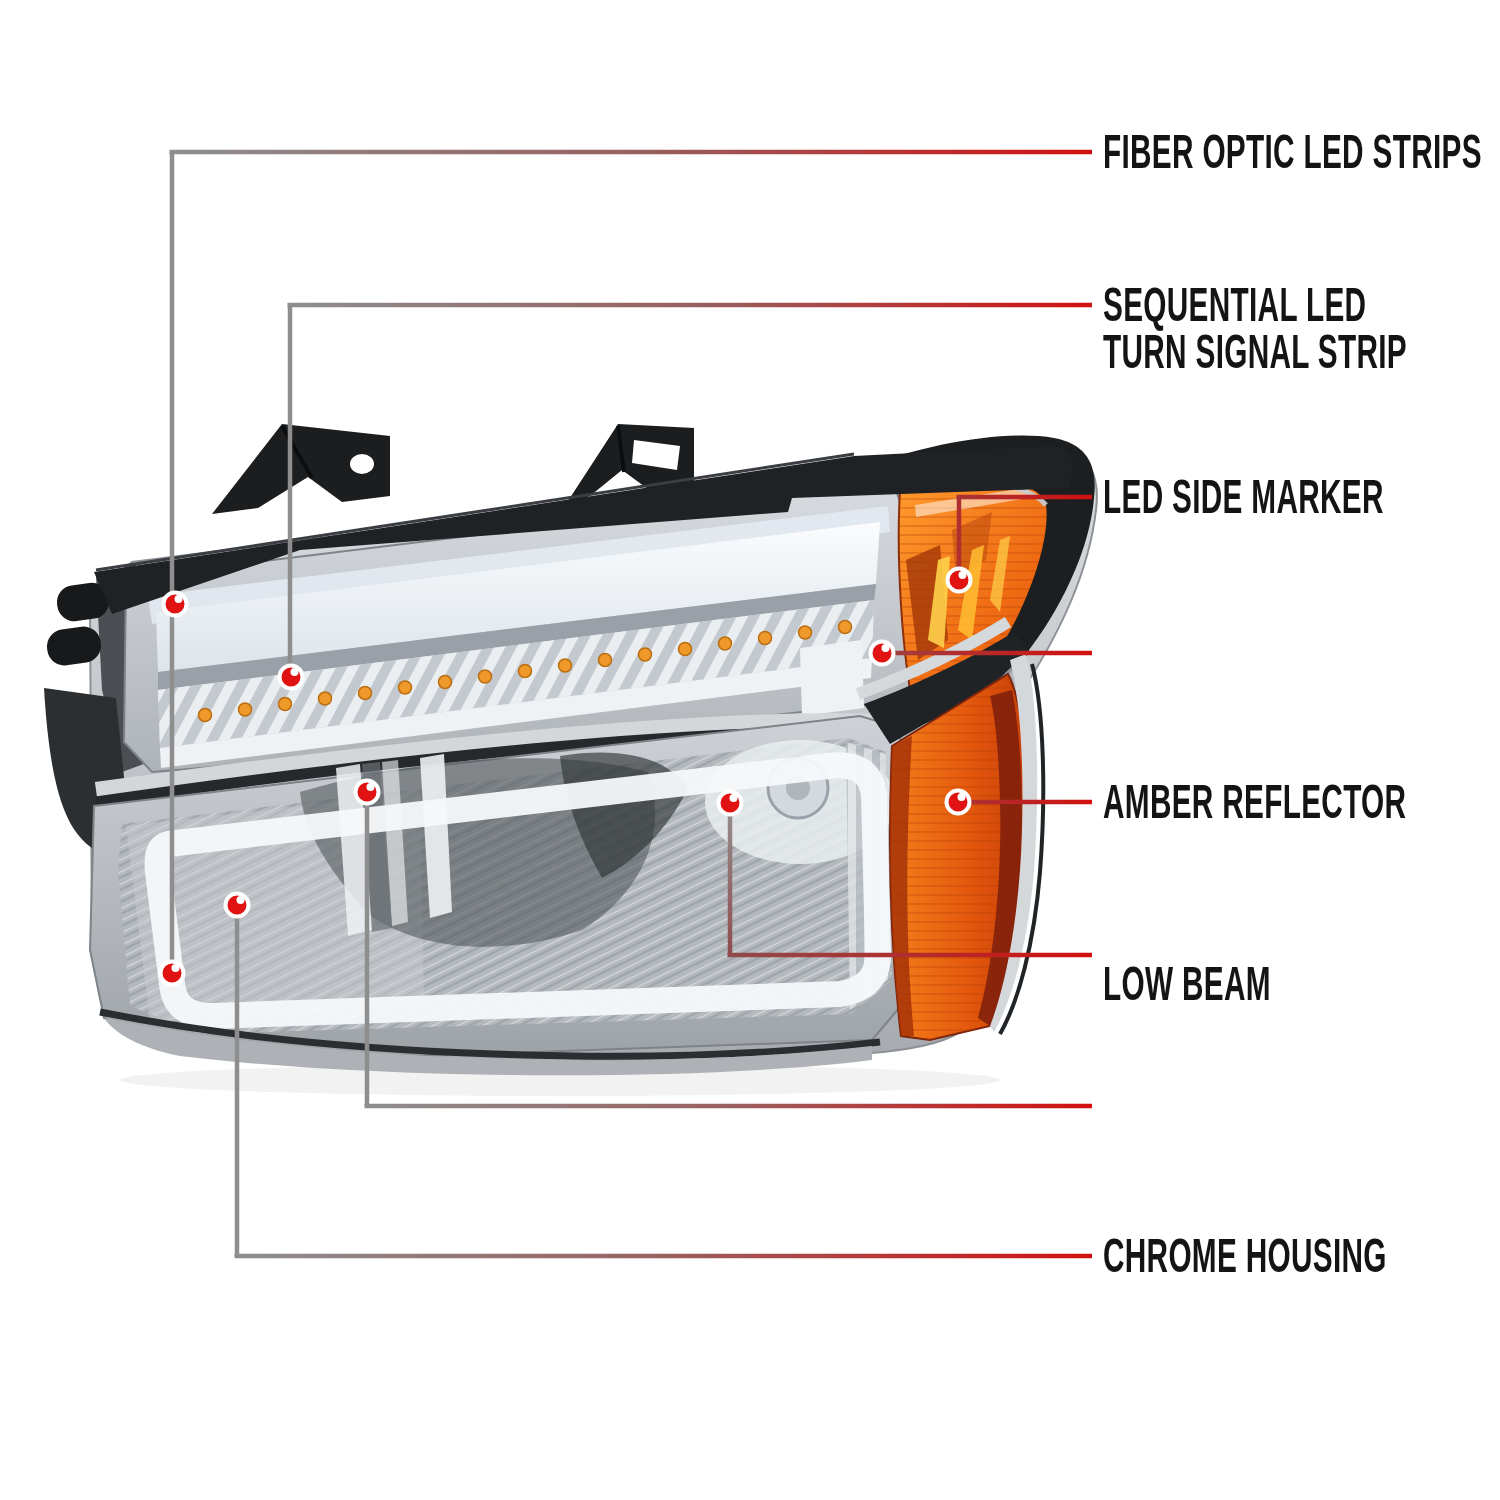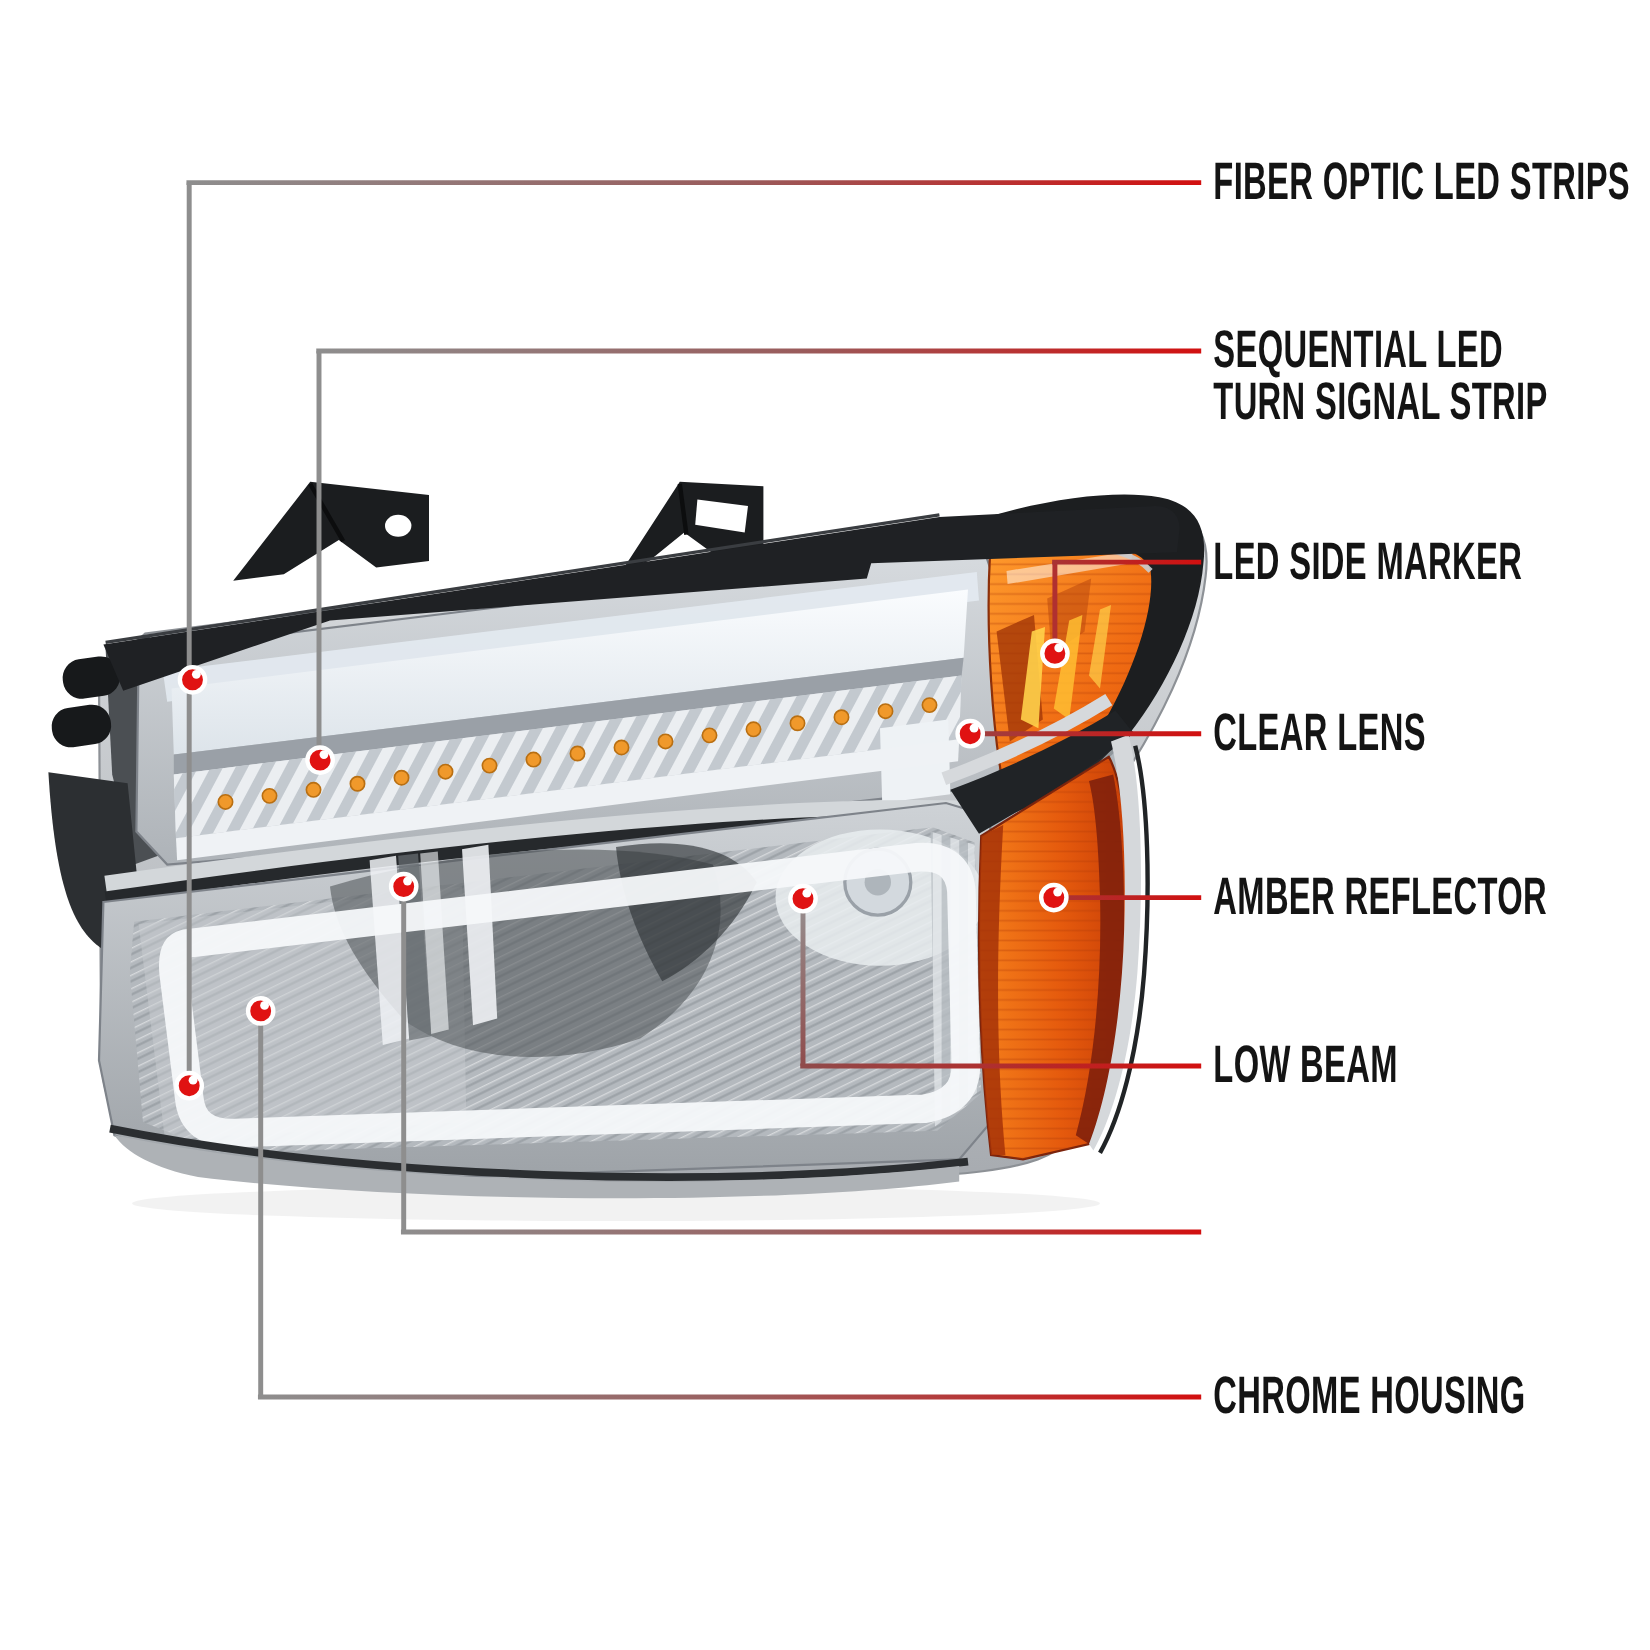--- a/index.html
+++ b/index.html
@@ -1,17 +1,17 @@
 <!DOCTYPE html>
 <html style="--label-text: #141414; --leader-red: #d21010; --leader-gray: #8e8e8e; --dot-red: #e01212; --amber: #f07c1a; --chrome: #c9ced2; --black-trim: #1c1e20; --led-bar-white: #f4f8fb;"><head>
 <meta charset="utf-8">
 <style>
   html,body{margin:0;padding:0;background:#fff;}
   body{width:1500px;height:1500px;position:relative;font-family:"Liberation Sans",sans-serif;overflow:hidden;}
-  #stage{position:absolute;inset:0;margin-top:14px;}
+  #stage{position:absolute;inset:0;}
   #art{position:absolute;left:0;top:0;}
   .callout-label{
     position:absolute;left:1103px;
     color:var(--label-text,#141414);
     font-weight:700;font-size:48px;line-height:47px;white-space:nowrap;
   }
   .squeeze{display:block;transform:scaleX(0.62);transform-origin:left center;letter-spacing:0.5px;}
 </style>
 </head>
 <body>
@@ -272,26 +272,23 @@
   <div class="callout-label" style="top:128px">
     <span class="squeeze">FIBER OPTIC LED STRIPS</span>
   </div>
   <div class="callout-label" style="top:281px">
     <span class="squeeze">SEQUENTIAL LED</span>
     <span class="squeeze">TURN SIGNAL STRIP</span>
   </div>
   <div class="callout-label" style="top:473px">
     <span class="squeeze">LED SIDE MARKER</span>
   </div>
-  <div class="callout-label" style="top:629px">
-    <span class="squeeze">CLEAR LENS</span>
-  </div>
   <div class="callout-label" style="top:778px">
     <span class="squeeze">AMBER REFLECTOR</span>
   </div>
-  <div class="callout-label" style="top:931px">
+  <div class="callout-label" style="top:960px">
     <span class="squeeze">LOW BEAM</span>
   </div>
   <div class="callout-label" style="top:1232px">
     <span class="squeeze">CHROME HOUSING</span>
   </div>
 
 </div>
 
 </body></html>

